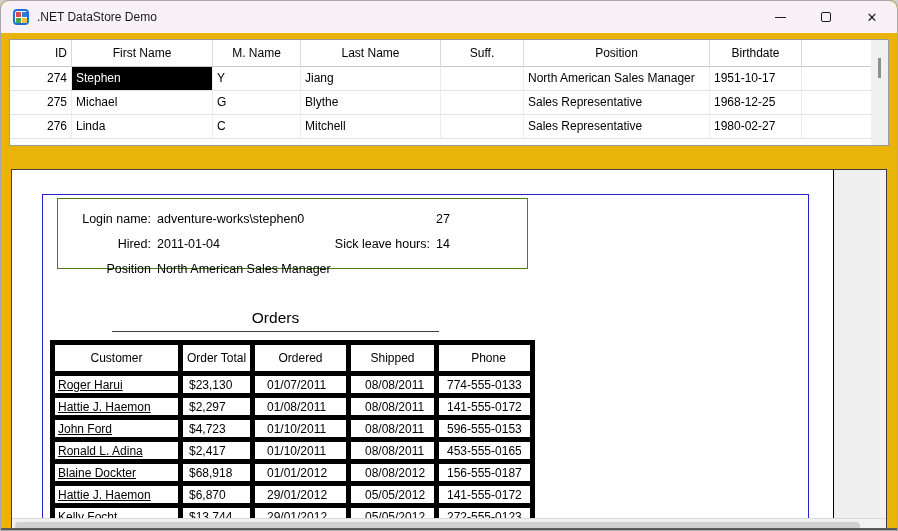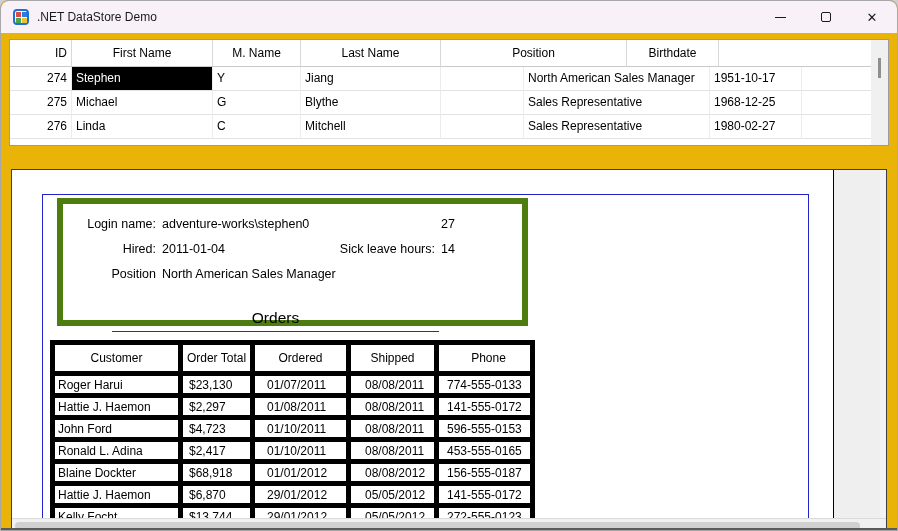--- a/index.html
+++ b/index.html
@@ -62,22 +62,22 @@
   }
   .report-page {
     position:absolute; left:0; top:0; width:822px; height:100%;
     background:#fff; border-right:1px solid #000;
   }
   .blue-band {
     position:absolute; left:30px; top:24px; width:767px; height:400px;
     border:1px solid #2323cd;
   }
   .detail-box {
-    position:absolute; left:45px; top:28px; width:471px; height:128px;
-    border:6px solid #4d7c0f; background:#fff; font-size:12.5px; color:#000;
+    position:absolute; left:45px; top:28px; width:471px; height:71px;
+    border:1px solid #4d7c0f; background:#fff; font-size:12.5px; color:#000;
   }
   .d-line { position:absolute; left:0; width:100%; height:16px; line-height:16px; white-space:nowrap; }
   .d-lbl1 { position:absolute; left:0; width:93px; text-align:right; }
   .d-val1 { position:absolute; left:99px; }
   .d-lbl2 { position:absolute; left:212px; width:160px; text-align:right; }
   .d-val2 { position:absolute; left:378px; }
   .orders-title {
     position:absolute; left:100px; top:136px; width:327px; height:26px;
     text-align:center; font-size:15.5px; color:#000;
     border-bottom:1px solid #3a3a3a; line-height:24px;
@@ -86,21 +86,21 @@
     position:absolute; left:38px; top:170px; width:480px;
     border-collapse:collapse; table-layout:fixed; font-size:12px; color:#000;
     background:#fff;
   }
   table.orders th, table.orders td {
     border:5px solid #000000; white-space:nowrap; overflow:hidden; font-weight:normal;
   }
   table.orders th { height:31px; text-align:center; }
   table.orders td { height:22px; }
   th.oc4 { text-align:left; padding-left:8px; }
-  td.oc0 { padding-left:3px; } td.oc1 { padding-left:6px; }
+  td.oc0 { padding-left:3px;text-decoration:underline; } td.oc1 { padding-left:6px; }
   td.oc2 { padding-left:12px; } td.oc3 { padding-left:14px; } td.oc4 { padding-left:8px; }
   .hscroll {
     position:absolute; left:0; bottom:0; width:100%; height:14px;
     background:#f1f1f1; border-top:1px solid #dadada; z-index:6;
   }
   .hthumb { position:absolute; left:3px; top:3px; height:8px; width:845px; background:#d0d0d0; border-radius:4px; }
   .vscroll-strip { position:absolute; right:0; top:0; width:6px; height:100%; background:#f3f3f3; z-index:5; }
   .bottom-edge { position:absolute; left:0; bottom:0; width:100%; height:2px; background:#5a5a5a; z-index:20; }
 </style>
 </head>
@@ -129,20 +129,21 @@
     </div>
   </div>
 
   <div class="grid-panel">
     <div class="grid-rows">
       <div class="grow" id="grid-header">
           <div class="gcell gh c0">ID</div>
           <div class="gcell gh c1">First Name</div>
           <div class="gcell gh c2">M. Name</div>
           <div class="gcell gh c3">Last Name</div>
+          <div class="gcell gh c4">Suff.</div>
           <div class="gcell gh c5">Position</div>
           <div class="gcell gh c6">Birthdate</div>
           <div class="gcell gh cfill"></div>
         </div>
       <div id="grid-body">
           <div class="grow">
             <div class="gcell c0">274</div>
             <div class="gcell c1 sel">Stephen</div>
             <div class="gcell c2">Y</div>
             <div class="gcell c3">Jiang</div>

